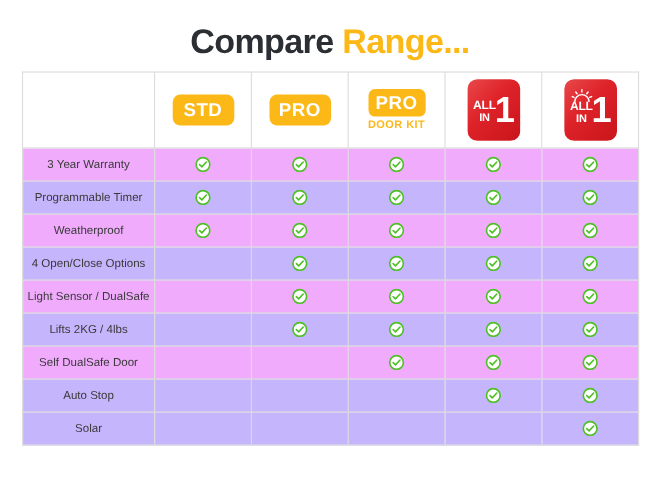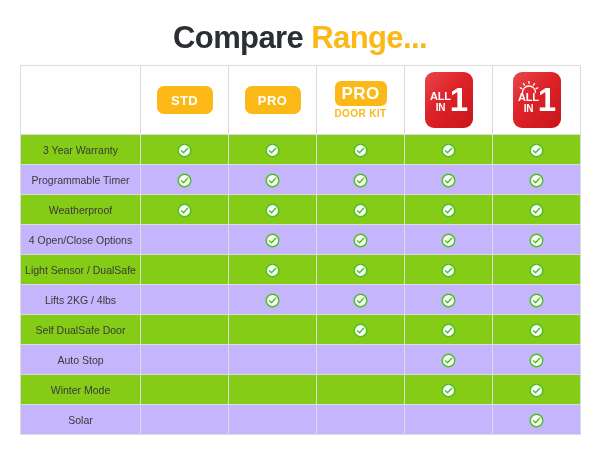--- a/index.html
+++ b/index.html
@@ -76,21 +76,21 @@
     justify-content: center;
     color: #ffffff;
     font-weight: bold;
     letter-spacing: 0.4px;
   }
   .badge.amber {
     background: #fcb816;
     border-radius: 7px;
     width: 56px;
     height: 28px;
-    font-size: 13px;
+    font-size: 17px;
   }
   .badge.amber.small {
     width: 52px;
     height: 25px;
     font-size: 17px;
     border-radius: 6px;
   }
   .subcaption {
     color: #fcb816;
     font-weight: bold;
@@ -149,21 +149,21 @@
   .sun-icon {
     position: absolute;
     left: 3px;
     top: 1px;
     width: 22px;
     height: 12px;
   }
 
   
   tbody tr { height: 30px; }
-  tbody tr.shade td { background: #84cc16; }
+  tbody tr.shade td { background: #f0abfc; }
   tbody tr.plain td { background: #c4b5fd; }
 
   td.feature {
     font-size: 10.5px;
     color: #3a3a3a;
     text-align: center;
     padding: 0 6px;
     line-height: 14px;
   }
   td.cell {
@@ -407,34 +407,20 @@
             <td class="cell"><span class="empty"></span></td>
             <td class="cell"><svg class="check" viewBox="0 0 20 20">
                 <circle cx="10" cy="10" r="8.3" fill="#ffffff" stroke="#4ec026" stroke-width="2"></circle>
                 <path d="M5.9 10.2 L8.7 12.9 L14.2 7.0" fill="none" stroke="#4ec026" stroke-width="1.9" stroke-linecap="round" stroke-linejoin="round"></path>
               </svg></td>
             <td class="cell"><svg class="check" viewBox="0 0 20 20">
                 <circle cx="10" cy="10" r="8.3" fill="#ffffff" stroke="#4ec026" stroke-width="2"></circle>
                 <path d="M5.9 10.2 L8.7 12.9 L14.2 7.0" fill="none" stroke="#4ec026" stroke-width="1.9" stroke-linecap="round" stroke-linejoin="round"></path>
               </svg></td>
           </tr>
-          <tr class="shade">
-            <td class="feature">Winter Mode</td>
-            <td class="cell"><span class="empty"></span></td>
-            <td class="cell"><span class="empty"></span></td>
-            <td class="cell"><span class="empty"></span></td>
-            <td class="cell"><svg class="check" viewBox="0 0 20 20">
-                <circle cx="10" cy="10" r="8.3" fill="#ffffff" stroke="#4ec026" stroke-width="2"></circle>
-                <path d="M5.9 10.2 L8.7 12.9 L14.2 7.0" fill="none" stroke="#4ec026" stroke-width="1.9" stroke-linecap="round" stroke-linejoin="round"></path>
-              </svg></td>
-            <td class="cell"><svg class="check" viewBox="0 0 20 20">
-                <circle cx="10" cy="10" r="8.3" fill="#ffffff" stroke="#4ec026" stroke-width="2"></circle>
-                <path d="M5.9 10.2 L8.7 12.9 L14.2 7.0" fill="none" stroke="#4ec026" stroke-width="1.9" stroke-linecap="round" stroke-linejoin="round"></path>
-              </svg></td>
-          </tr>
           <tr class="plain">
             <td class="feature">Solar</td>
             <td class="cell"><span class="empty"></span></td>
             <td class="cell"><span class="empty"></span></td>
             <td class="cell"><span class="empty"></span></td>
             <td class="cell"><span class="empty"></span></td>
             <td class="cell"><svg class="check" viewBox="0 0 20 20">
                 <circle cx="10" cy="10" r="8.3" fill="#ffffff" stroke="#4ec026" stroke-width="2"></circle>
                 <path d="M5.9 10.2 L8.7 12.9 L14.2 7.0" fill="none" stroke="#4ec026" stroke-width="1.9" stroke-linecap="round" stroke-linejoin="round"></path>
               </svg></td>

